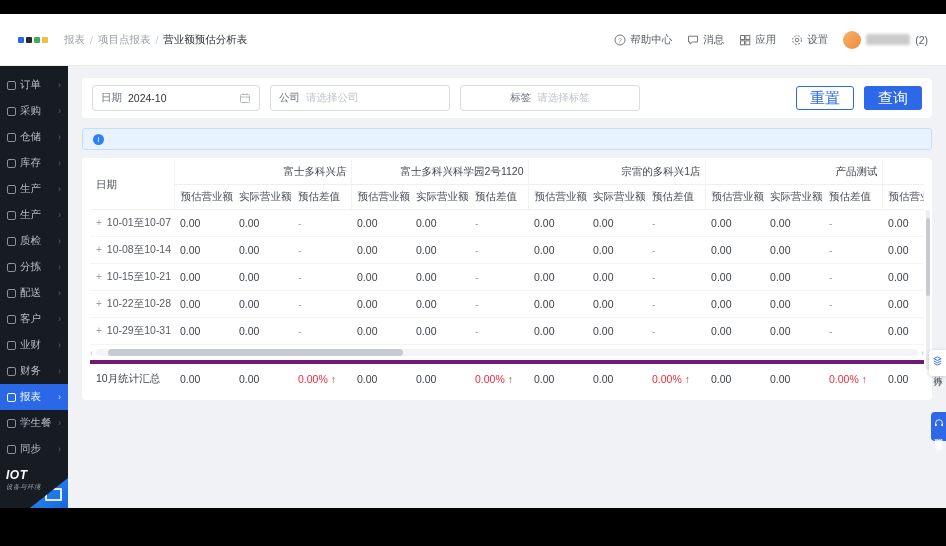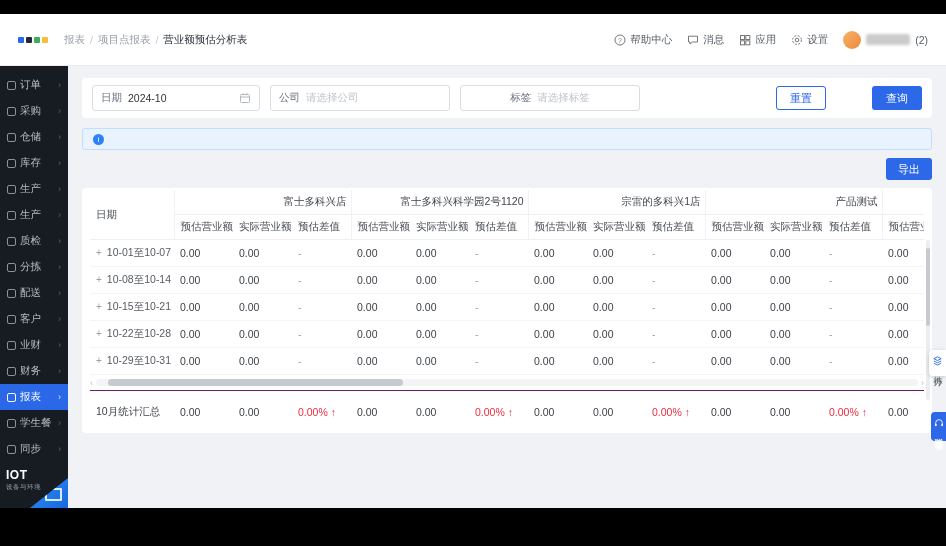--- a/index.html
+++ b/index.html
@@ -26,40 +26,40 @@
   
   .body { flex:1; display:flex; min-height:0; }
   .sidebar { width:68px; background:#171b22; display:flex; flex-direction:column; padding-top:6px; overflow:hidden; }
   .side-item { height:26px; min-height:26px; display:flex; align-items:center; gap:4px; padding:0 7px; color:#b6bcc8; font-size:10.5px; cursor:pointer; }
   .icon-box { width:9px; height:9px; min-width:9px; border:1px solid #8a92a0; border-radius:2px; }
   .side-item.active { background:#2a68e8; color:#fff; }
   .side-item.active .icon-box { border-color:#fff; }
   .side-label { white-space:nowrap; overflow:hidden; }
   .chev { margin-left:auto; color:#5c6470; font-size:9px; }
   .side-item.active .chev { color:#dfe7ff; }
-  .iot { margin-top:auto; position:relative; height:46px; min-height:46px; color:#fff; padding:6px 6px 12px; overflow:hidden; }
+  .iot { margin-top:auto; position:relative; height:46px; min-height:46px; color:#fff; padding:6px 6px 12px; overflow:hidden;font-style:italic; }
   .iot-title { font-weight:bold; font-size:12px; letter-spacing:.5px; }
   .iot-sub { font-size:6.5px; color:#9aa3b0; letter-spacing:.5px; margin-top:1px; }
   .iot-graphic { position:absolute; right:0; bottom:0; width:38px; height:30px; background:linear-gradient(135deg,#2f8ef7,#1668dc); clip-path:polygon(100% 0,100% 100%,0 100%); }
   .iot-graphic::after { content:""; position:absolute; right:6px; bottom:7px; width:13px; height:9px; border:2px solid rgba(255,255,255,.85); border-radius:1px; }
 
   .main { flex:1; min-width:0; padding:12px 14px; position:relative; }
 
   
   .filter-card { background:#fff; border-radius:4px; padding:7px 10px; display:flex; align-items:center; gap:10px; }
   .field { height:26px; border:1px solid #d9dce1; border-radius:3px; display:flex; align-items:center; gap:6px; padding:0 8px; font-size:10.5px; background:#fff; cursor:pointer; }
   .field.date { width:168px; } .field.company { width:180px; } .field.tag { width:180px;justify-content:center; }
   .f-label { color:#6b7280; white-space:nowrap; }
   .f-value { color:#333; }
   .f-placeholder { color:#bfc4cc; }
   .cal { margin-left:auto; }
   .spacer { flex:1; }
-  .btn { font-size:11px; border-radius:3px; padding:0 13px; height:24px; cursor:pointer; border:1px solid transparent; background:#fff; }
+  .btn { font-size:15px; border-radius:3px; padding:0 13px; height:24px; cursor:pointer; border:1px solid transparent; background:#fff; }
   .btn.ghost { border-color:#2c68e8; color:#2c68e8; }
-  .btn.primary { background:#2c68e8; color:#fff;margin-left:36px; }
+  .btn.primary { background:#2c68e8; color:#fff; }
   .btn.sm { height:22px; padding:0 11px; }
 
   
   .notice { margin-top:10px; background:#e8f3ff; border:1px solid #c2ddff; border-radius:3px; height:22px; display:flex; align-items:center; gap:6px; padding:0 10px; font-size:10.5px; color:#3a3f45; white-space:nowrap; overflow:hidden; }
   .info-icon { width:11px; height:11px; min-width:11px; border-radius:50%; background:#2f81f7; color:#fff; font-size:8px; line-height:11px; text-align:center; }
 
   .export-row { display:flex; justify-content:flex-end; margin-top:8px; }
 
   
   .table-card { background:#fff; border-radius:4px; margin-top:8px; padding:2px 0 6px; position:relative; }
@@ -70,21 +70,21 @@
   .g-start { border-left:1px solid #f2f2f2; }
   .date-th { color:#4a4f57; }
   td { padding:6px 4px 6px 6px; color:#3c4149; border-bottom:1px solid #f4f4f4; white-space:nowrap; overflow:hidden; }
   .date-cell { color:#565b63; }
   .expand { color:#9aa0a8; margin-right:5px; font-size:10px; cursor:pointer; }
   .dash { color:#9aa2aa; }
   .hscroll { display:flex; align-items:center; height:11px; margin:2px 8px; }
   .arr { color:#b7bcc3; font-size:9px; line-height:10px; cursor:pointer; }
   .track { flex:1; height:7px; background:#f3f4f6; border-radius:4px; margin:0 3px; position:relative; }
   .thumb { position:absolute; left:12px; top:0; height:7px; width:295px; background:#c7cad0; border-radius:4px; cursor:grab; }
-  #summary-table td { border-bottom:none; border-top:1px solid #701a75; padding:14px 4px 8px 6px;margin-left:20px; }
+  #summary-table td { border-bottom:none; border-top:4px solid #701a75; padding:8px 4px 8px 6px;margin-left:20px; }
   .sum-label { color:#3c4149; }
   .red { color:#ef2b3e; }
   .vscroll { position:absolute; right:2px; top:52px; width:4px; height:160px; background:#ededf0; border-radius:2px; cursor:grab; }
   .vscroll::after { content:""; position:absolute; top:8px; left:0; width:4px; height:78px; background:#c7cad0; border-radius:2px; }
 
   
   .float-todo { position:absolute; right:0; top:350px; width:17px; background:#fff; border-radius:4px 0 0 4px; box-shadow:0 1px 4px rgba(0,0,0,.18); padding:5px 2px; display:flex; flex-direction:column; align-items:center; gap:3px; cursor:pointer; }
   .float-todo .vlabel { writing-mode:vertical-rl; font-size:9px; color:#555b63; letter-spacing:1px; }
   .float-service { position:absolute; right:0; top:412px; width:15px; background:#2c68e8; border-radius:4px 0 0 4px; padding:6px 2px; display:flex; flex-direction:column; align-items:center; gap:3px; cursor:pointer; }
   .float-service .vlabel { writing-mode:vertical-rl; font-size:9px; color:#fff; letter-spacing:1px; }
@@ -256,23 +256,20 @@
           </div>
           <div class="spacer"></div>
           <button class="btn ghost">重置</button>
           <button class="btn primary">查询</button>
         </div>
 
         <div class="notice">
           <span class="info-icon">i</span>
         </div>
 
-        <div class="export-row">
-          <button class="btn primary sm">导出</button>
-        </div>
 
         <div class="table-card">
           <div class="table-clip">
             <table id="report-table">
                 <colgroup>
                   <col style="width:84px">
                   <col style="width:59px">
                   <col style="width:59px">
                   <col style="width:59px">
                   <col style="width:59px">

